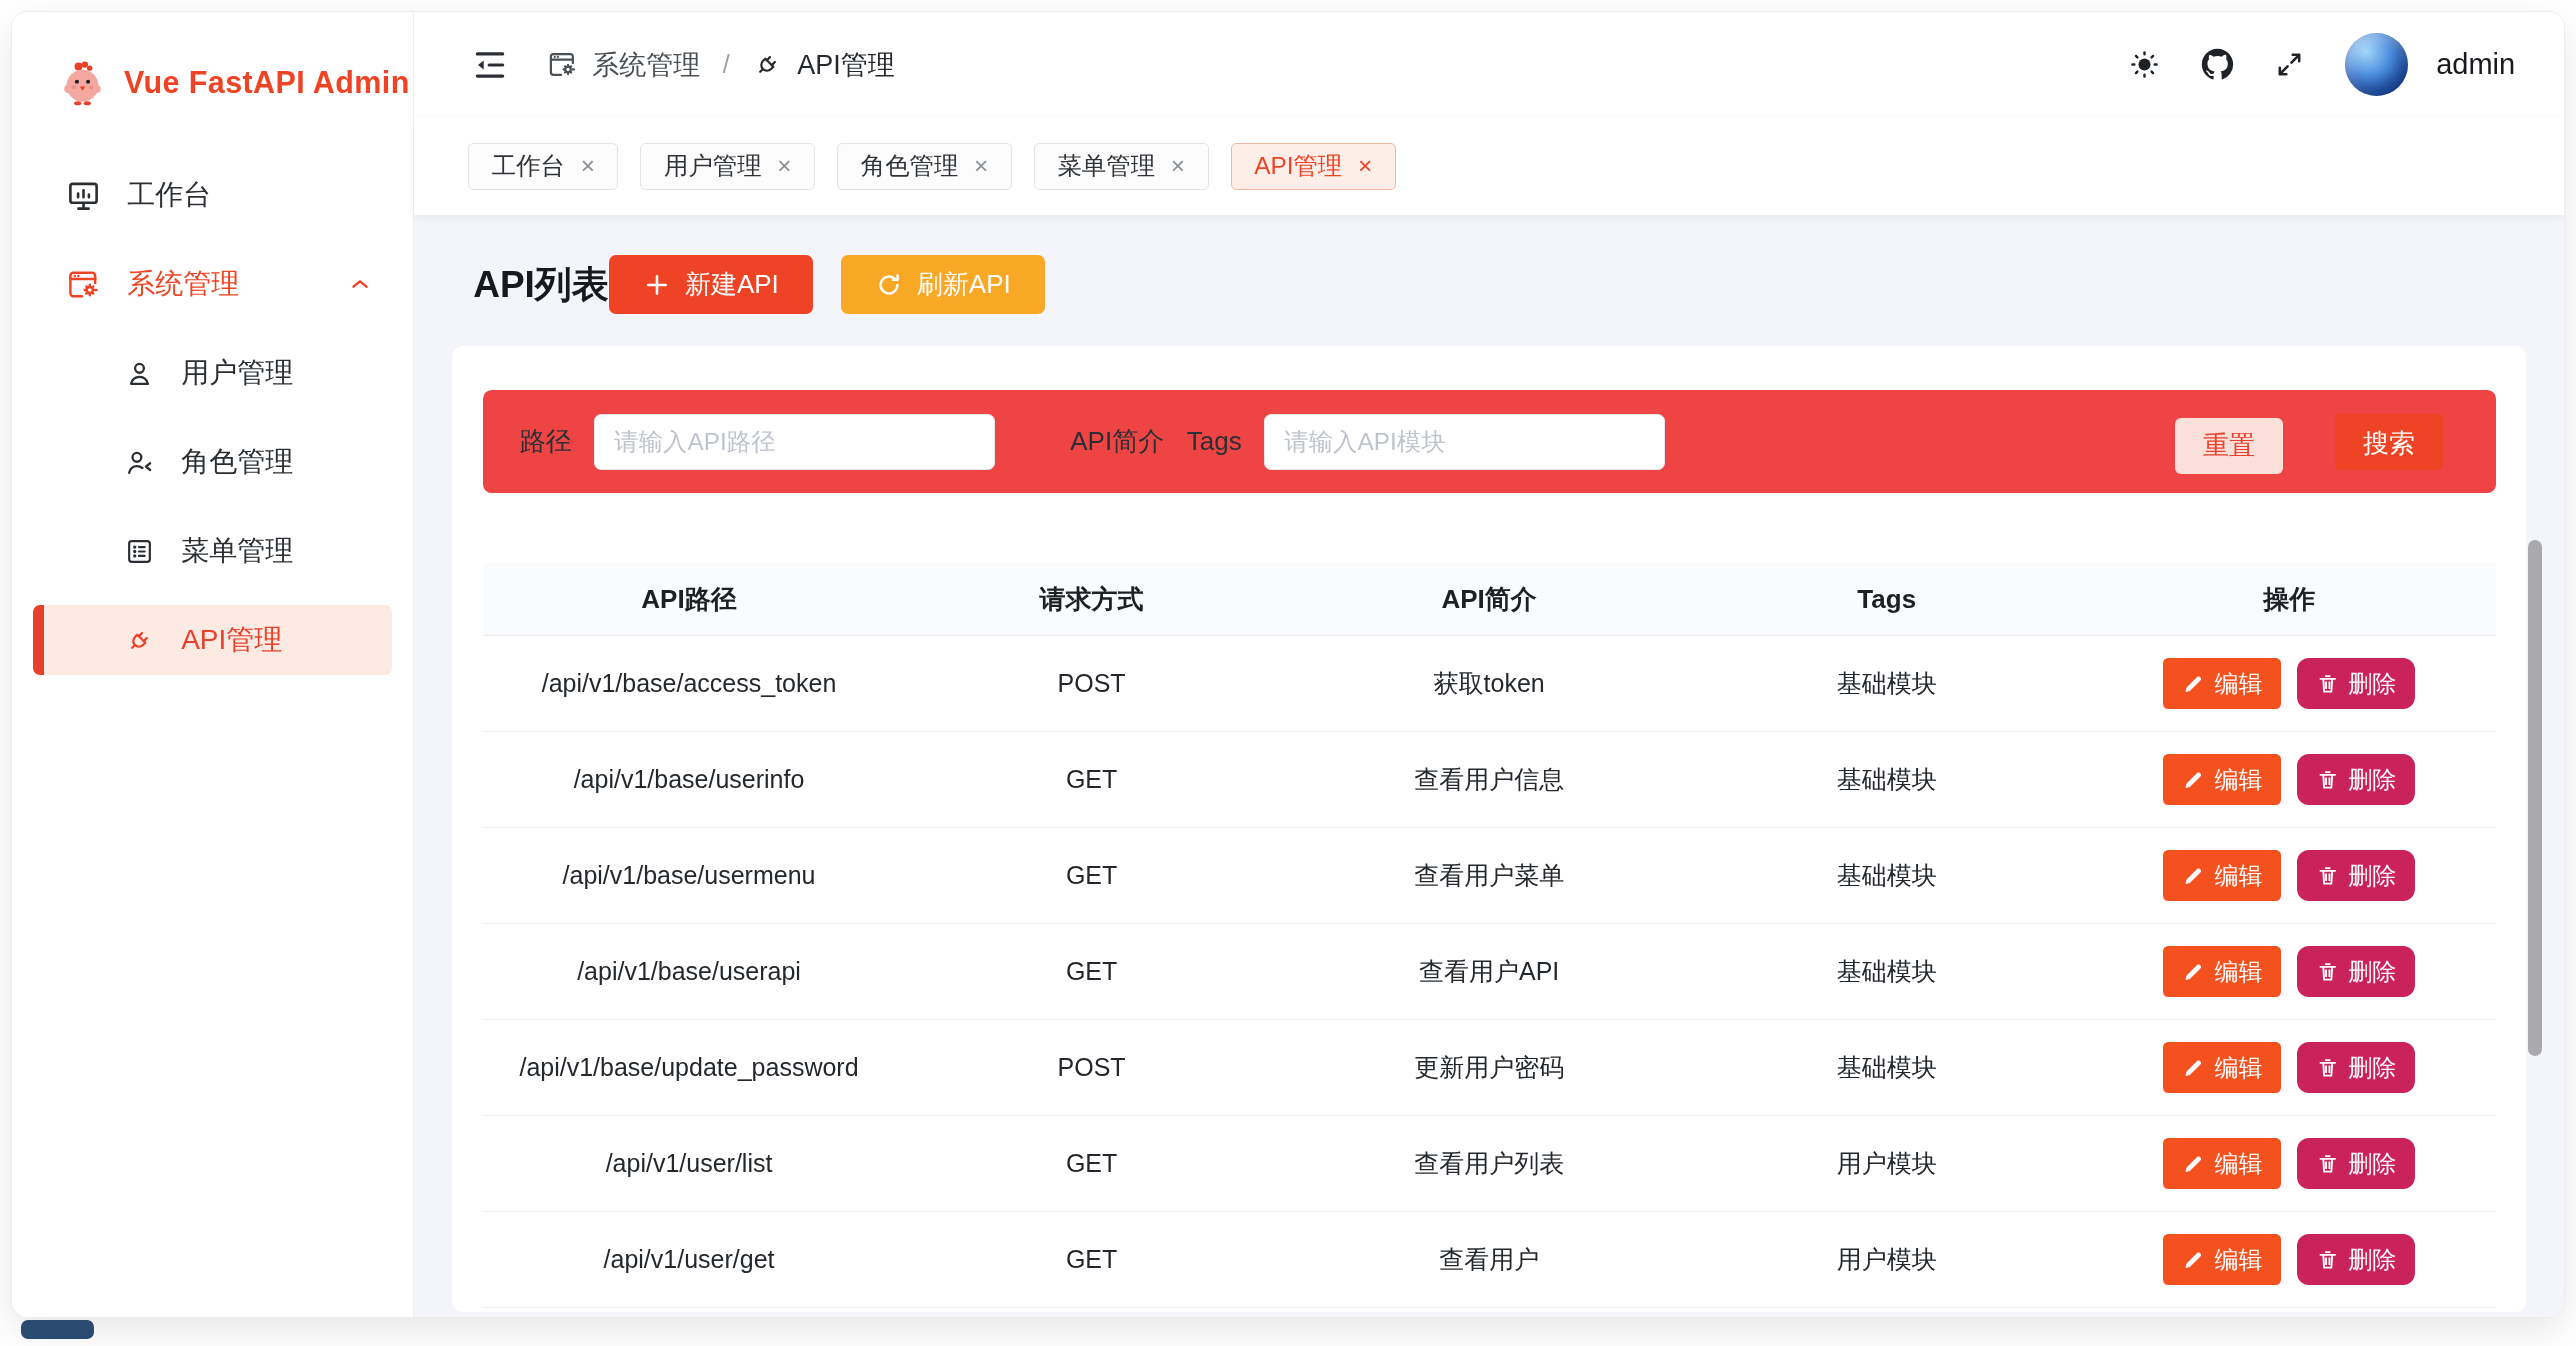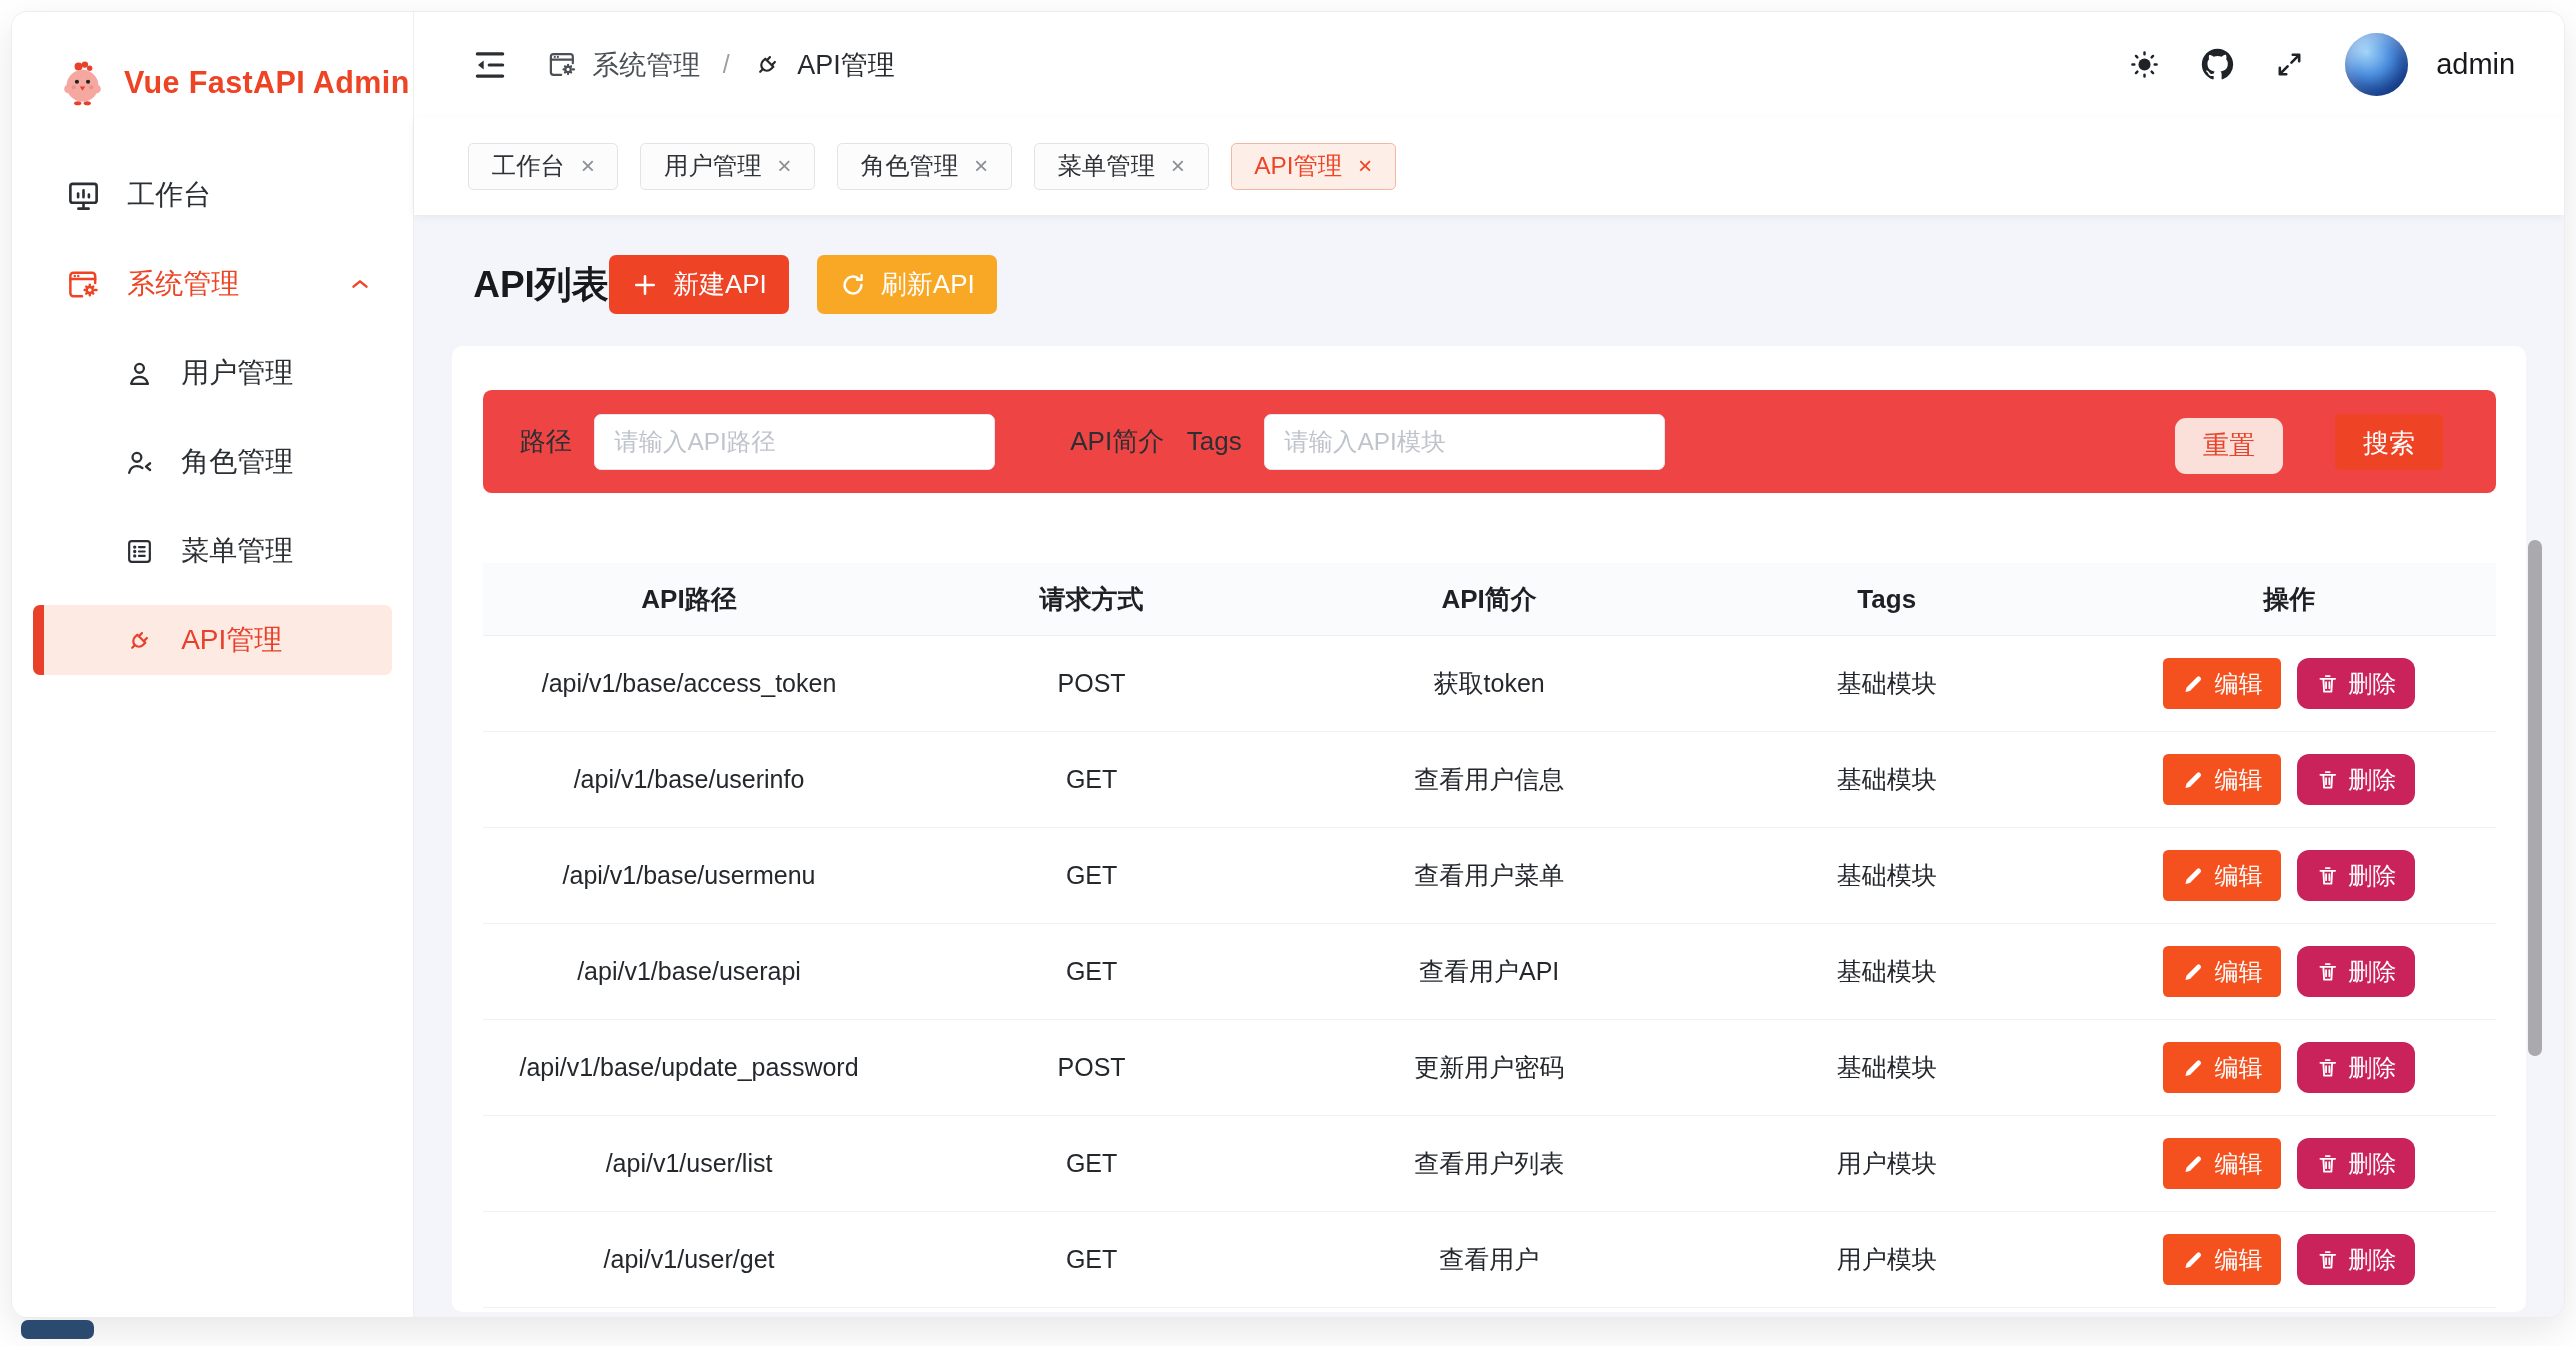--- a/index.html
+++ b/index.html
@@ -57,35 +57,35 @@
         display:flex;align-items:center;gap:15.7px;padding:0 22.6px;font-size:24.4px;color:#2f3337;cursor:pointer;}
   .chip .x{font-size:24.4px;color:#8b9096;line-height:1;cursor:pointer;}
   .chip.active{background:#fdeee8;border-color:#f1b7a3;color:var(--primary);}
   .chip.active .x{color:var(--primary);}
 
   .content{flex:1;background:#f3f5fa;padding:38px 38px 5.2px 38px;display:flex;flex-direction:column;min-width:0;overflow:hidden;}
   .page-head{display:flex;align-items:center;justify-content:flex-start;padding:0 21px 0 21px;height:63px;}
   .page-title{font-size:37px;font-weight:600;color:#17191c;}
   .head-btns{display:flex;gap:28px;}
   .btn{height:59px;border:none;border-radius:7px;display:inline-flex;align-items:center;gap:14px;
-       padding:0 22px;font-size:26px;color:#fff;cursor:pointer;}
+       padding:0 34px;font-size:26px;color:#fff;cursor:pointer;}
   .btn .bi{width:28px;height:28px;}
   .btn-create{background:var(--primary);}
   .btn-refresh{background:var(--refresh);}
 
   .card{margin-top:30px;background:#fff;border-radius:10.5px;flex:1;padding:44px 30.5px 0 30.5px;overflow:hidden;
         display:flex;flex-direction:column;}
 
   .filters{height:103px;flex:0 0 103px;background:#ef4444;border-radius:8.7px;display:flex;align-items:center;
            padding:0 37px;margin-bottom:70px;}
   .f-label{font-size:26px;color:#2b2f33;margin-right:22.6px;white-space:nowrap;}
   .f-input{width:401px;height:56px;border:1.7px solid #e3e6ec;border-radius:7px;background:#fff;
            padding:0 19px;font-size:24.4px;color:#333;outline:none;margin-right:75px;}
   .f-input::placeholder{color:#bfc4cc;}
-  .btn-reset{height:56px;border:none;border-radius:11px;background:#fbe0da;color:var(--primary-dark);
+  .btn-reset{height:56px;border:none;border-radius:6px;background:#fbe0da;color:var(--primary-dark);
              font-size:26px;padding:0 28px;margin-left:auto;margin-right:52px;cursor:pointer;margin-top:8px;}
   .btn-search{height:56px;border:none;border-radius:5.2px;background:var(--primary);color:#fff;
               font-size:26px;padding:12px 28px;margin-right:15.7px;cursor:pointer;}
 
   .table{display:flex;flex-direction:column;min-width:0;}
   .trow{display:flex;align-items:center;border-bottom:0.9px solid var(--line);}
   .thead{height:73px;background:#fafbfd;font-weight:600;font-size:26px;color:#1d2025;border-bottom:0.9px solid #eceef3;}
   .tbody-row{height:96px;font-size:25px;color:var(--txt);background:#fff;}
   .cell{text-align:center;overflow:hidden;white-space:nowrap;}
   .c1{width:20.5%;} .c2{width:19.5%;} .c3{width:20%;} .c4{width:19.5%;} .c5{width:20.5%;}

